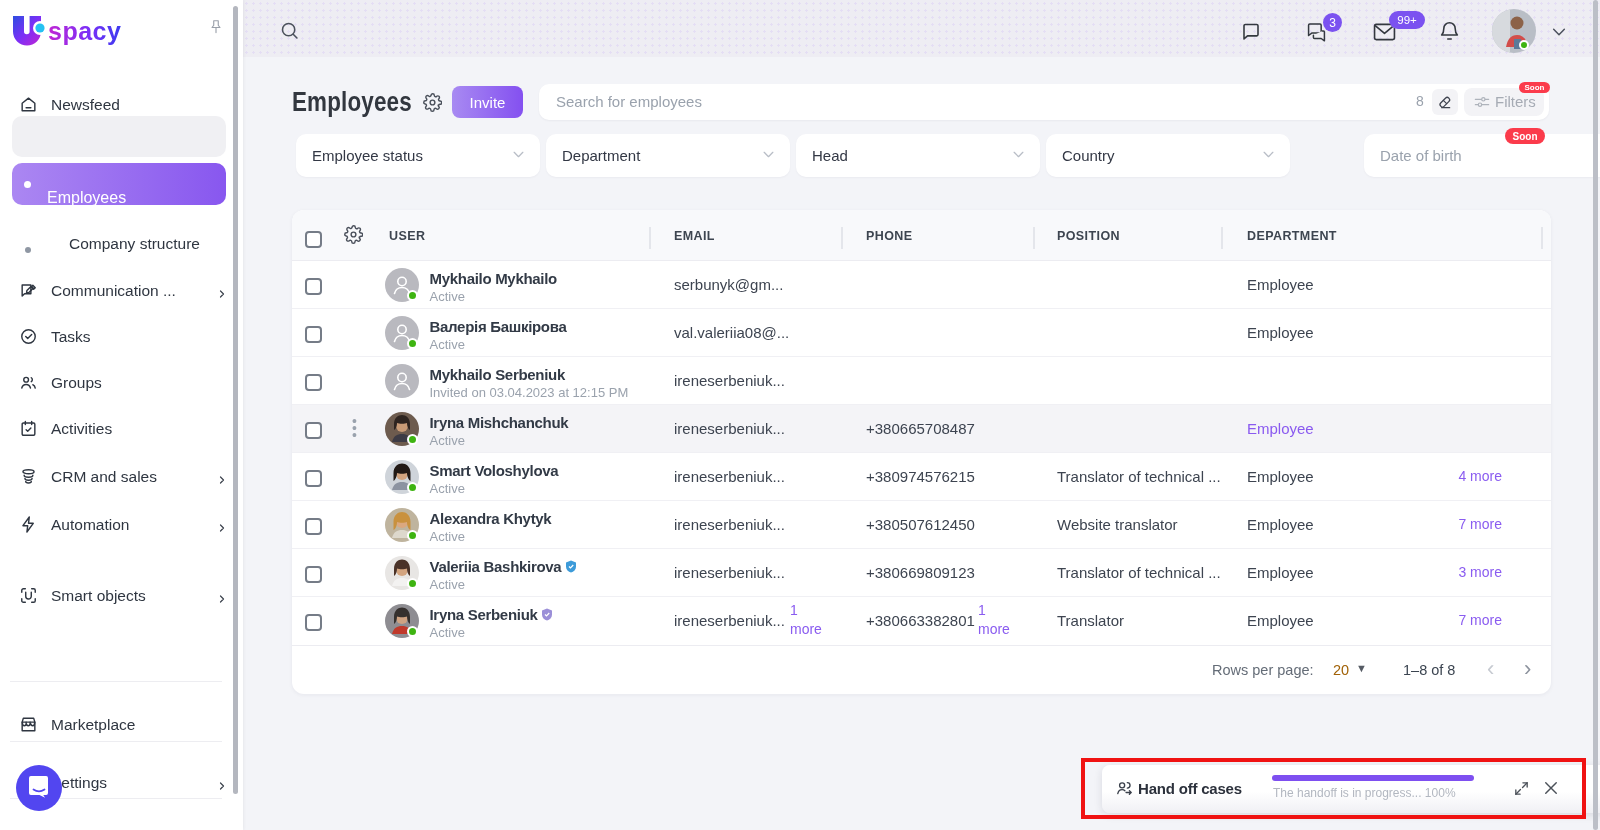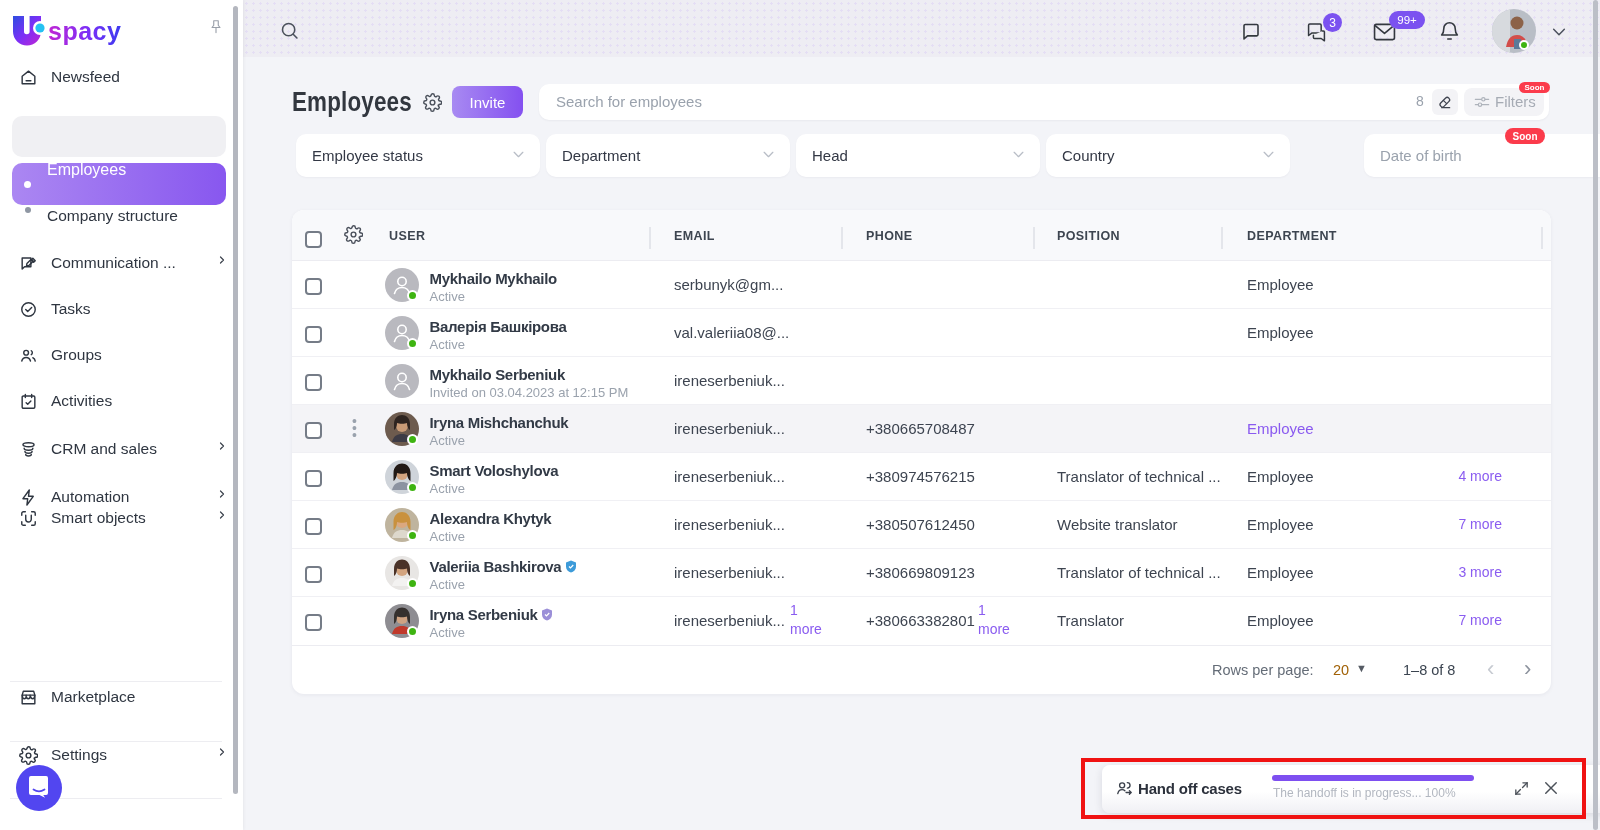--- a/index.html
+++ b/index.html
@@ -2,21 +2,21 @@
 <html><head>
 <meta charset="utf-8">
 <style>
 *{margin:0;padding:0;box-sizing:border-box}
 html,body{width:1600px;height:830px;overflow:hidden;font-family:"Liberation Sans",sans-serif;background:#f3f4f8}
 .abs{position:absolute}
 #stage{position:relative;width:1600px;height:830px}
 
 #sidebar{position:absolute;left:0;top:0;width:243px;height:830px;background:#fff;box-shadow:1px 0 3px rgba(0,0,0,.05)}
 #sbthumb{position:absolute;left:233px;top:6px;width:5px;height:788px;background:#b4b7bf;border-radius:3px}
-.mi{position:absolute;left:0;width:232px;height:46px;display:flex;align-items:flex-start;color:#2f3641;font-size:15.5px}
+.mi{position:absolute;left:0;width:232px;height:46px;display:flex;align-items:flex-end;color:#2f3641;font-size:15.5px}
 .mi svg{margin-left:19px;flex:none}
 .mi .lbl{margin-left:13px;white-space:nowrap}
 .chevR{position:absolute;left:197px}
 .dot{position:absolute;width:6px;height:6px;border-radius:50%;background:#8f97a3;left:25px}
 .sbdiv{position:absolute;left:10px;width:212px;height:1px;background:#ededf1}
 
 #topbar{position:absolute;left:243px;top:0;width:1357px;height:57px;background:#eeedf3;background-image:radial-gradient(circle,rgba(165,125,245,.13) 1px,rgba(0,0,0,0) 1.2px);background-size:7px 7px}
 
 #title{position:absolute;left:292px;top:87px;font-size:27px;font-weight:700;color:#32373f;letter-spacing:.2px;transform:scaleX(.83);transform-origin:left center}
 #invite{position:absolute;left:452px;top:86px;width:71px;height:32px;border-radius:8px;background:linear-gradient(90deg,#a88af2,#8450f0);color:#fff;font-size:15px;display:flex;align-items:center;justify-content:center}
@@ -347,21 +347,21 @@
       <span class="lbl">Newsfeed</span>
     </div>
     <div style="position:absolute;left:12px;top:116px;width:214px;height:41px;background:#f0f0f3;border-radius:10px"></div>
     <div style="position:absolute;left:12px;top:163px;width:214px;height:42px;background:linear-gradient(90deg,#ab87f2,#8857ef);border-radius:10px"></div>
     <div class="mi" style="top:161px;color:#fff">
       <span style="position:absolute;left:24px;top:20px;width:7px;height:7px;border-radius:50%;background:#fff"></span>
       <span class="lbl" style="margin-left:47px;font-size:16px">Employees</span>
     </div>
     <div class="mi" style="top:206.5px">
       <span class="dot"></span>
-      <span class="lbl" style="margin-left:47px">Company structure</span>
+      <span class="lbl" style="margin-left:69px">Company structure</span>
     </div>
     <div class="mi" style="top:253.5px">
       <svg width="19" height="19" viewBox="0 0 24 24" fill="none" stroke="#2f3641" stroke-width="1.8" stroke-linecap="round" stroke-linejoin="round">
           <path d="M4 5h11v11H7l-3 3z"></path>
           <path d="m13.5 5.5 2-2 3 3-2 2z" transform="translate(2,2)"></path>
           <path d="m10 12 5.5-5.5 2.5 2.5L12.5 14.5 9.5 15z"></path>
         </svg>
       <span class="lbl">Communication ...</span>
       <svg class="chevR" width="12" height="12" viewBox="0 0 24 24" fill="none" stroke="#3b414c" stroke-width="2.4" stroke-linecap="round" stroke-linejoin="round">
           <path d="m9 6 6 6-6 6"></path>
@@ -405,21 +405,21 @@
     </div>
     <div class="mi" style="top:488px">
       <svg width="19" height="19" viewBox="0 0 24 24" fill="none" stroke="#2f3641" stroke-width="1.8" stroke-linecap="round" stroke-linejoin="round">
           <path d="M13 2.5 5 13.5h6l-1 8 8-11h-6z"></path>
         </svg>
       <span class="lbl">Automation</span>
       <svg class="chevR" width="12" height="12" viewBox="0 0 24 24" fill="none" stroke="#3b414c" stroke-width="2.4" stroke-linecap="round" stroke-linejoin="round">
           <path d="m9 6 6 6-6 6"></path>
         </svg>
     </div>
-    <div class="mi" style="top:509px">
+    <div class="mi" style="top:559px">
       <svg width="19" height="19" viewBox="0 0 24 24" fill="none" stroke="#2f3641" stroke-width="1.8" stroke-linecap="round" stroke-linejoin="round">
           <path d="M3.5 8V5.5A2 2 0 0 1 5.5 3.5H8M16 3.5h2.5a2 2 0 0 1 2 2V8M20.5 16v2.5a2 2 0 0 1-2 2H16M8 20.5H5.5a2 2 0 0 1-2-2V16"></path>
           <path d="M8.5 8v5a3.5 3.5 0 0 0 7 0V8"></path>
         </svg>
       <span class="lbl">Smart objects</span>
       <svg class="chevR" width="12" height="12" viewBox="0 0 24 24" fill="none" stroke="#3b414c" stroke-width="2.4" stroke-linecap="round" stroke-linejoin="round">
           <path d="m9 6 6 6-6 6"></path>
         </svg>
     </div>
     <div class="sbdiv" style="top:681px"></div>

